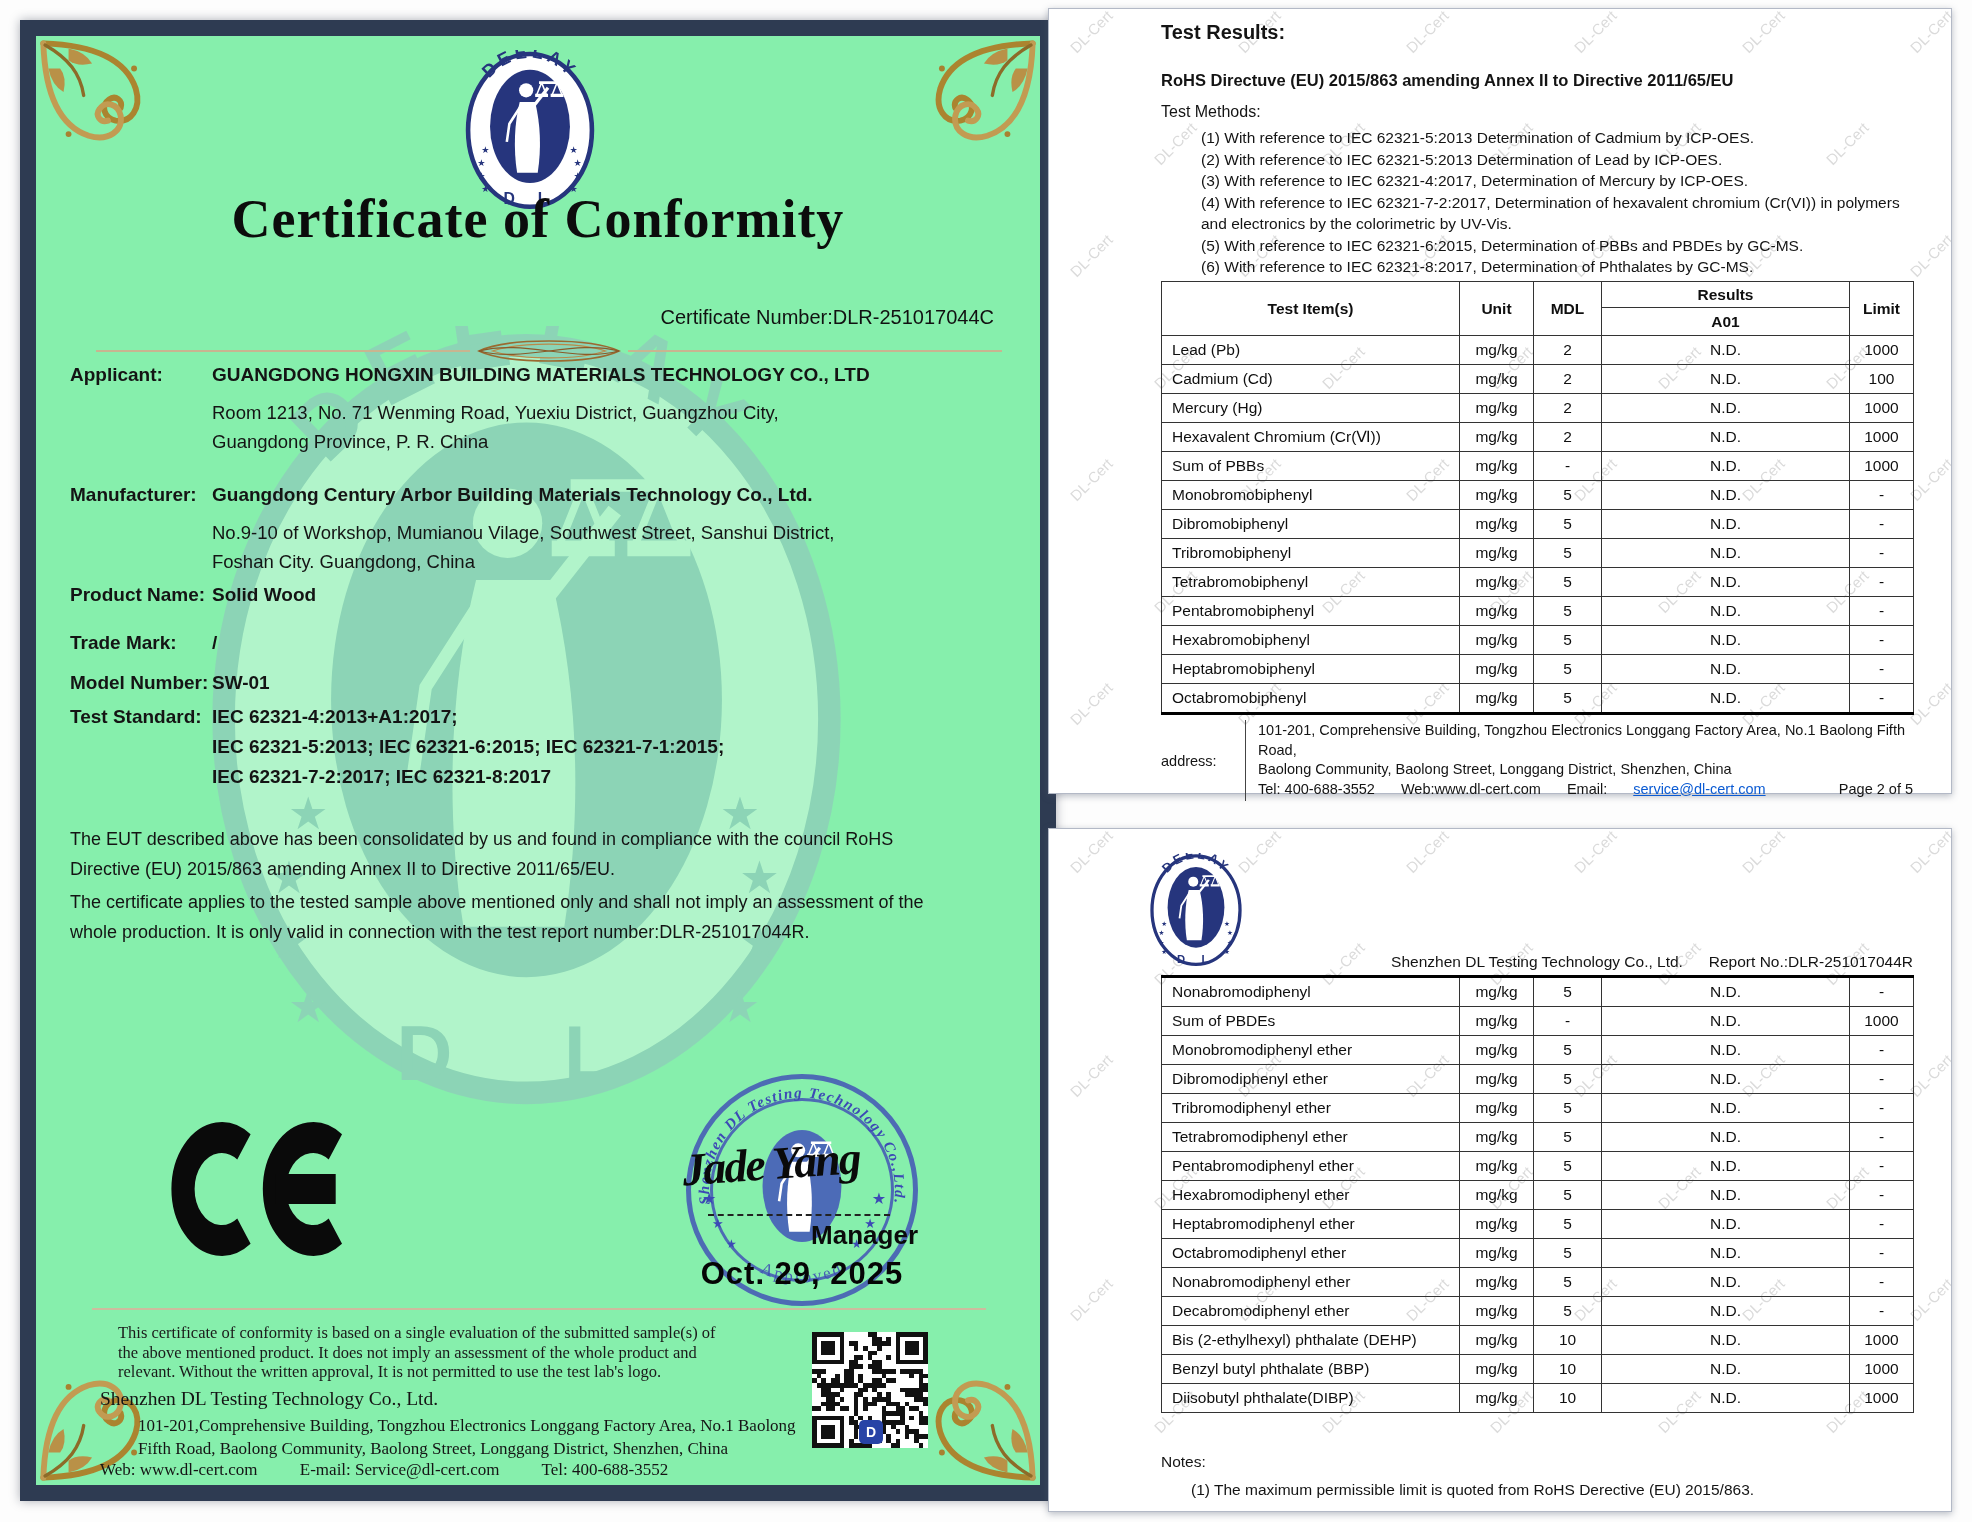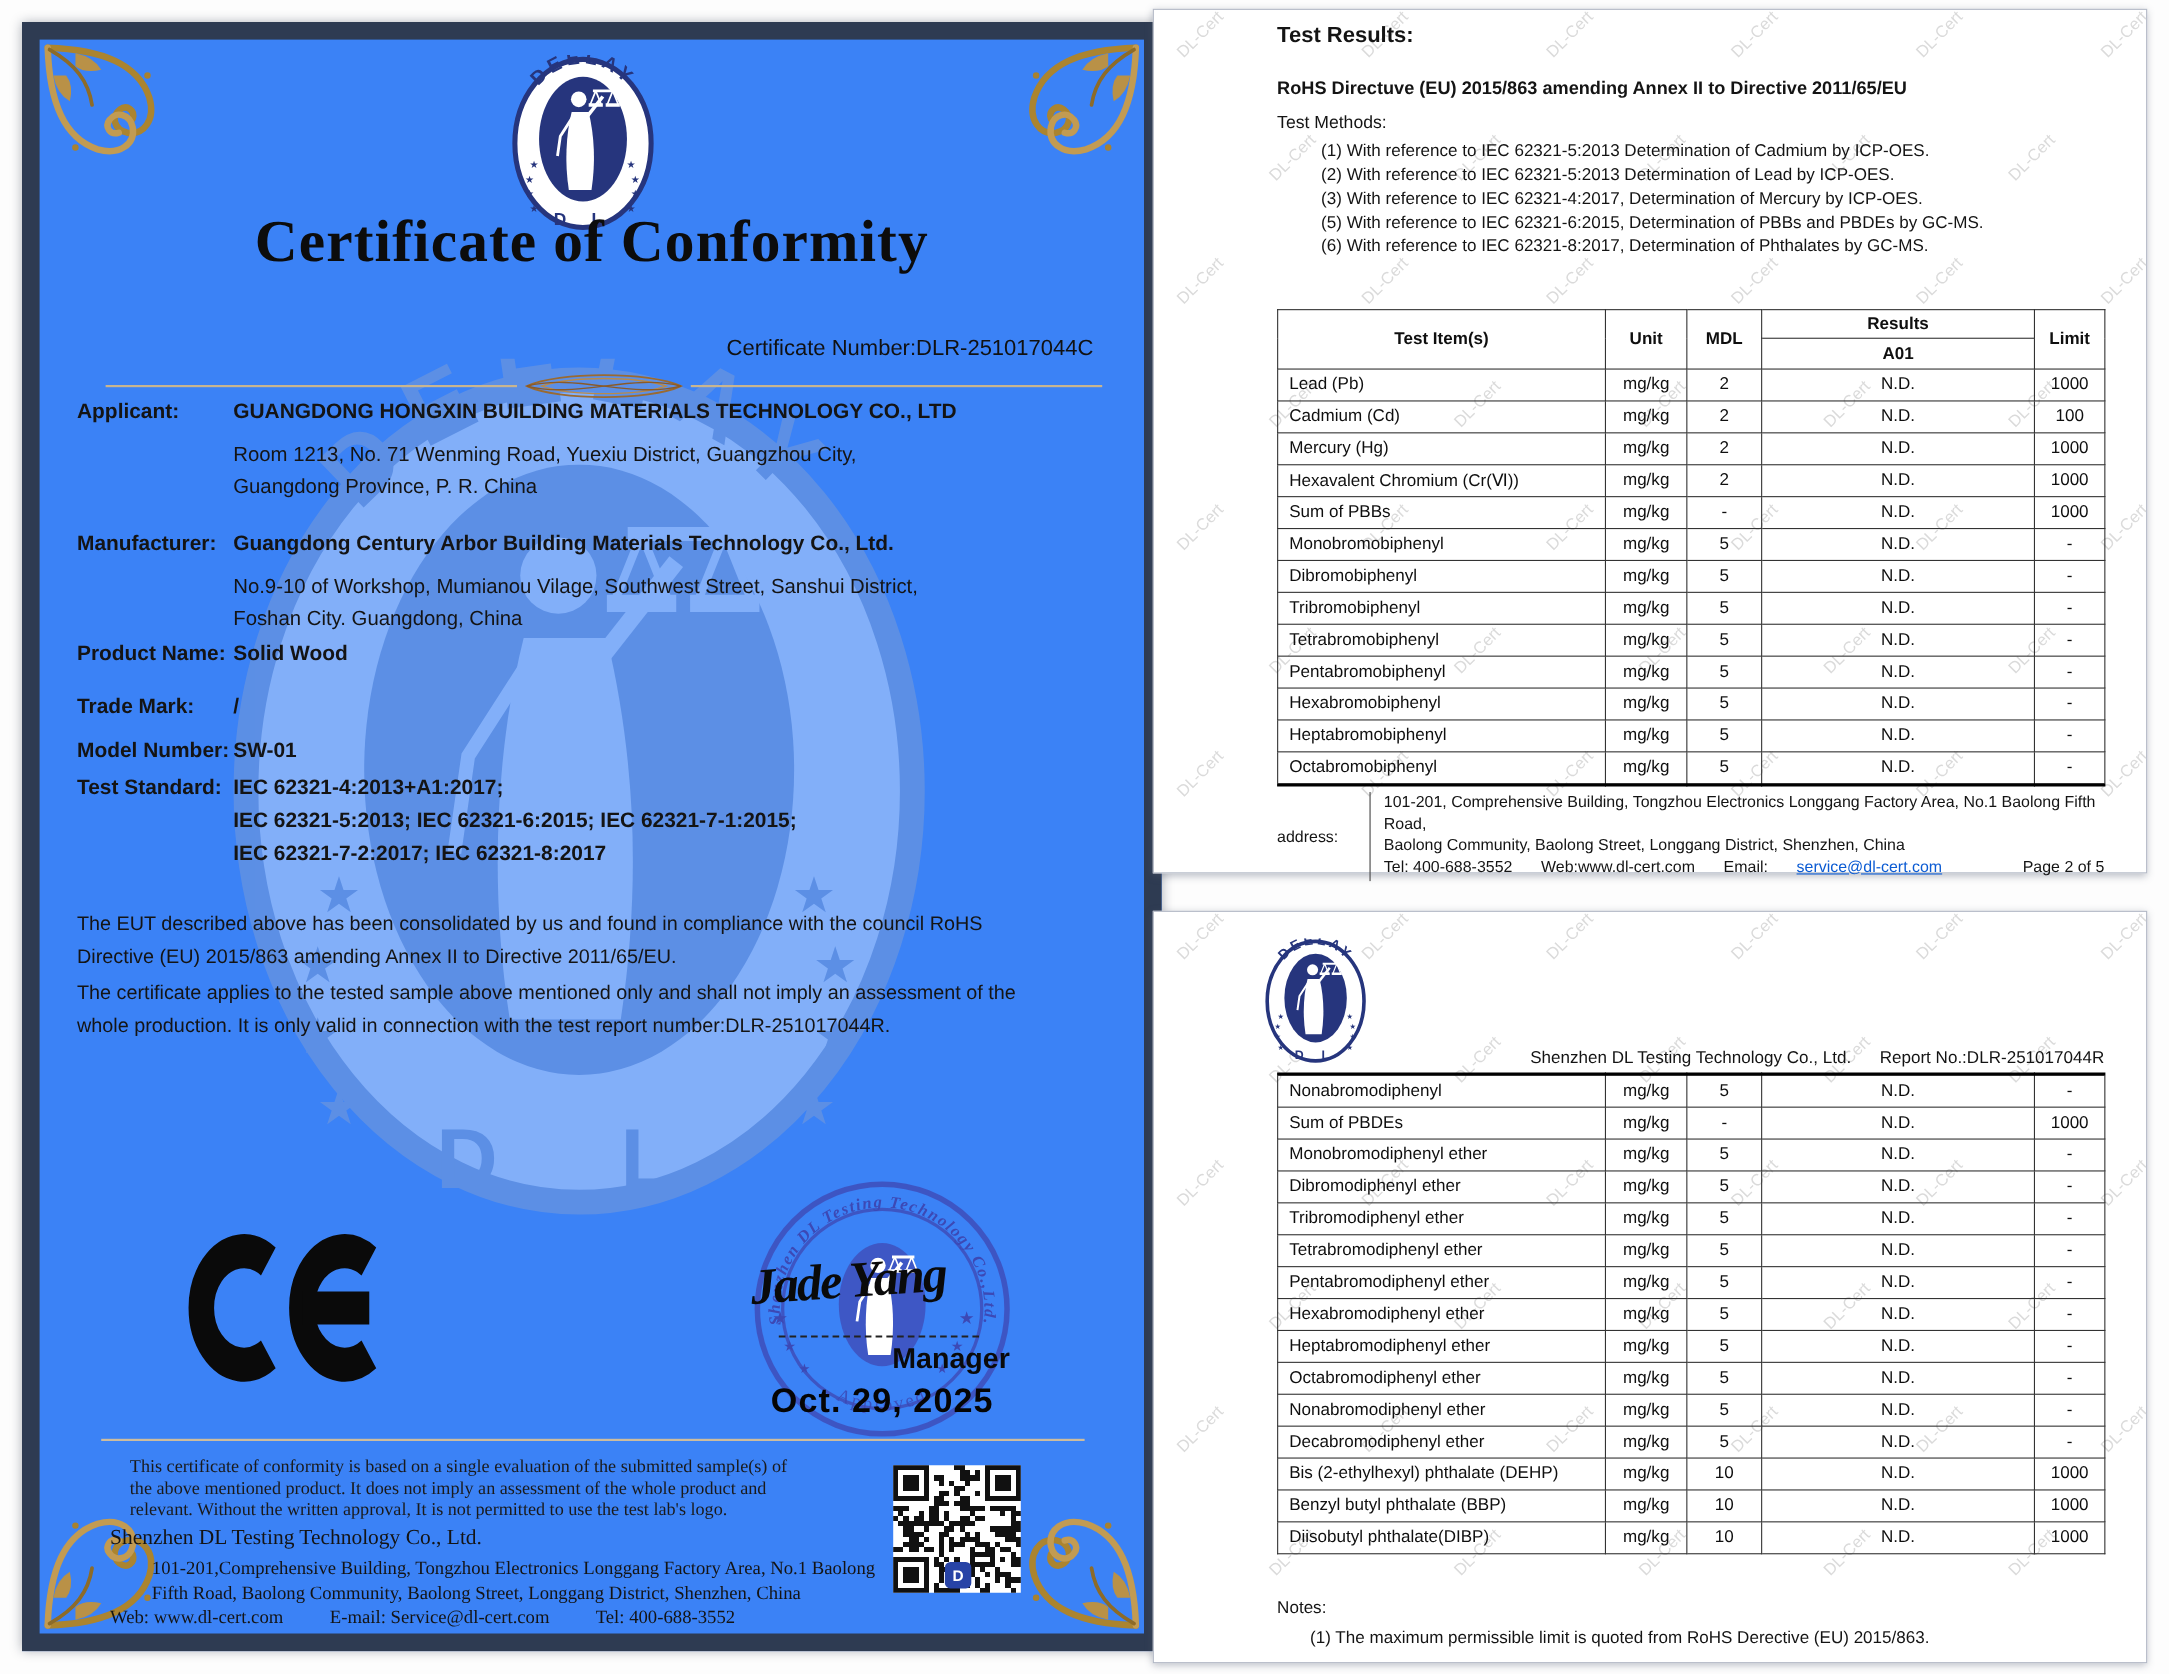--- a/index.html
+++ b/index.html
@@ -1,20 +1,20 @@
 <!DOCTYPE html>
 <html><head>
 <meta charset="utf-8">
 <style>
   html,body{margin:0;padding:0;}
   body{width:1972px;height:1522px;background:#fdfdfd;font-family:"Liberation Sans",sans-serif;color:#141414;}
   .canvas{position:relative;width:1972px;height:1522px;overflow:hidden;}
 
   
-  .cert{position:absolute;left:20px;top:20px;width:1036px;height:1481px;background:#3b82f6;
+  .cert{position:absolute;left:20px;top:20px;width:1036px;height:1481px;background:#86efac;
         border:16px solid #2e3b52;box-sizing:border-box;box-shadow:0 0 10px rgba(20,30,50,.35);}
   .cert-inner{position:absolute;inset:0;overflow:hidden;}
   .corner{position:absolute;width:126px;height:126px;}
   .c-tl{left:4px;top:4px;}
   .c-tr{right:4px;top:4px;transform:scaleX(-1);}
   .c-bl{left:4px;bottom:4px;transform:scaleY(-1);}
   .c-br{right:4px;bottom:4px;transform:scale(-1,-1);}
   .wm-logo{position:absolute;left:168px;top:290px;width:645px;height:812px;color:#97a7c8;opacity:.36;pointer-events:none;}
   .logo-main{position:absolute;left:428px;top:14px;width:132px;height:166px;color:#26357d;}
   .logo-main svg{width:100%;height:100%;}
@@ -523,20 +523,21 @@
         <span class="wmtxt" style="left: 856px; top: 686px;">DL-Cert</span>
       </div>
     <div class="pcontent">
       <div class="p2-title">Test Results:</div>
       <div class="p2-heading">RoHS Directuve (EU) 2015/863 amending Annex II to Directive 2011/65/EU</div>
       <div class="p2-mlabel">Test Methods:</div>
       <div class="methods">
           <div class="method">(1) With reference to IEC 62321-5:2013 Determination of Cadmium by ICP-OES.</div>
           <div class="method">(2) With reference to IEC 62321-5:2013 Determination of Lead by ICP-OES.</div>
           <div class="method">(3) With reference to IEC 62321-4:2017, Determination of Mercury by ICP-OES.</div>
+          <div class="method">(4) With reference to IEC 62321-7-2:2017, Determination of hexavalent chromium (Cr(VI)) in polymers and electronics by the colorimetric by UV-Vis.</div>
           <div class="method">(5) With reference to IEC 62321-6:2015, Determination of PBBs and PBDEs by GC-MS.</div>
           <div class="method">(6) With reference to IEC 62321-8:2017, Determination of Phthalates by GC-MS.</div>
         </div>
 
       <table class="rtable" id="t1">
         <colgroup>
             <col style="width:298px">
             <col style="width:74px">
             <col style="width:68px">
             <col style="width:248px">

